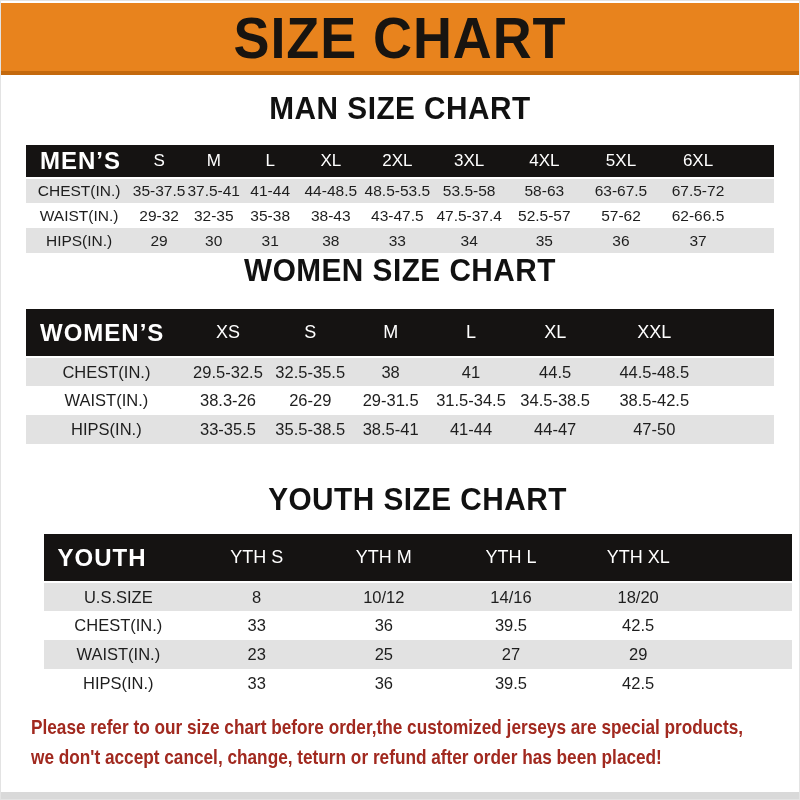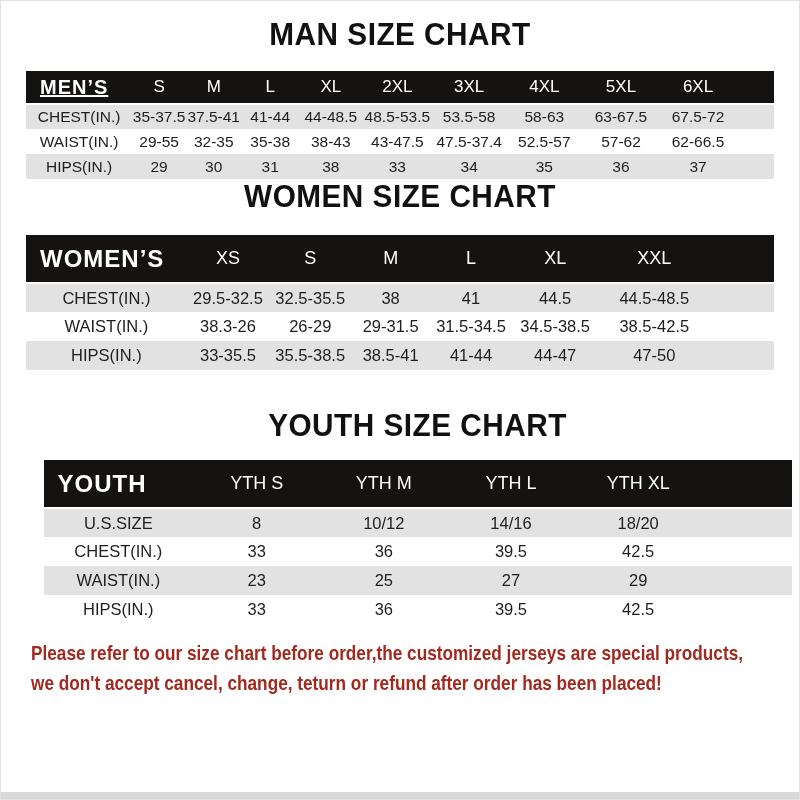--- a/index.html
+++ b/index.html
@@ -50,21 +50,21 @@
     font-weight:400;
     text-align:center;
     border-bottom:2px solid #ffffff;
   }
   .tbl thead th.band-label {
     text-align:left; padding-left:14px;
     font-weight:800; letter-spacing:1px;
   }
   .tbl-men   thead th { height:30px; font-size:17px; }
   .tbl-women thead th, .tbl-youth thead th { height:45px; font-size:18px; }
-  .tbl-men   thead th.band-label { font-size:20px;text-decoration:underline; }
+  .tbl-men   thead th.band-label { font-size:24px; }
   .tbl-women thead th.band-label, .tbl-youth thead th.band-label { font-size:24px; }
 
   .tbl tbody th, .tbl tbody td {
     font-weight:400; color:#1e1e1e; text-align:center; padding:0;
   }
   .tbl-men   tbody tr { height:25px; font-size:15.5px; }
   .tbl-women tbody tr, .tbl-youth tbody tr { height:29px; font-size:16.5px; }
   .tbl tbody tr:nth-child(odd)  { background:var(--row-gray,#E2E2E2); }
   .tbl tbody tr:nth-child(even) { background:#ffffff; }
 
@@ -80,20 +80,23 @@
   .bottom-strip {
     position:absolute; left:0; right:0; bottom:0;
     height:7px; background:#d9d9d9;
   }
 </style>
 </head>
 <body>
 
 <div class="page">
 
+  <header class="banner">
+    <h1>SIZE CHART</h1>
+  </header>
 
   <section class="chart-section section-men">
     <h2 class="section-title">MAN SIZE CHART</h2>
     <table class="tbl tbl-men">
         <colgroup>
           <col style="width: 14.2%;">
           <col style="width: 7.2%;">
           <col style="width: 7.4%;">
           <col style="width: 7.7%;">
           <col style="width: 8.5%;">
@@ -128,21 +131,21 @@
             <td>44-48.5</td>
             <td>48.5-53.5</td>
             <td>53.5-58</td>
             <td>58-63</td>
             <td>63-67.5</td>
             <td>67.5-72</td>
             <td></td>
           </tr>
           <tr>
             <th>WAIST(IN.)</th>
-            <td>29-55</td>
+            <td>29-32</td>
             <td>32-35</td>
             <td>35-38</td>
             <td>38-43</td>
             <td>43-47.5</td>
             <td>47.5-37.4</td>
             <td>52.5-57</td>
             <td>57-62</td>
             <td>62-66.5</td>
             <td></td>
           </tr>

